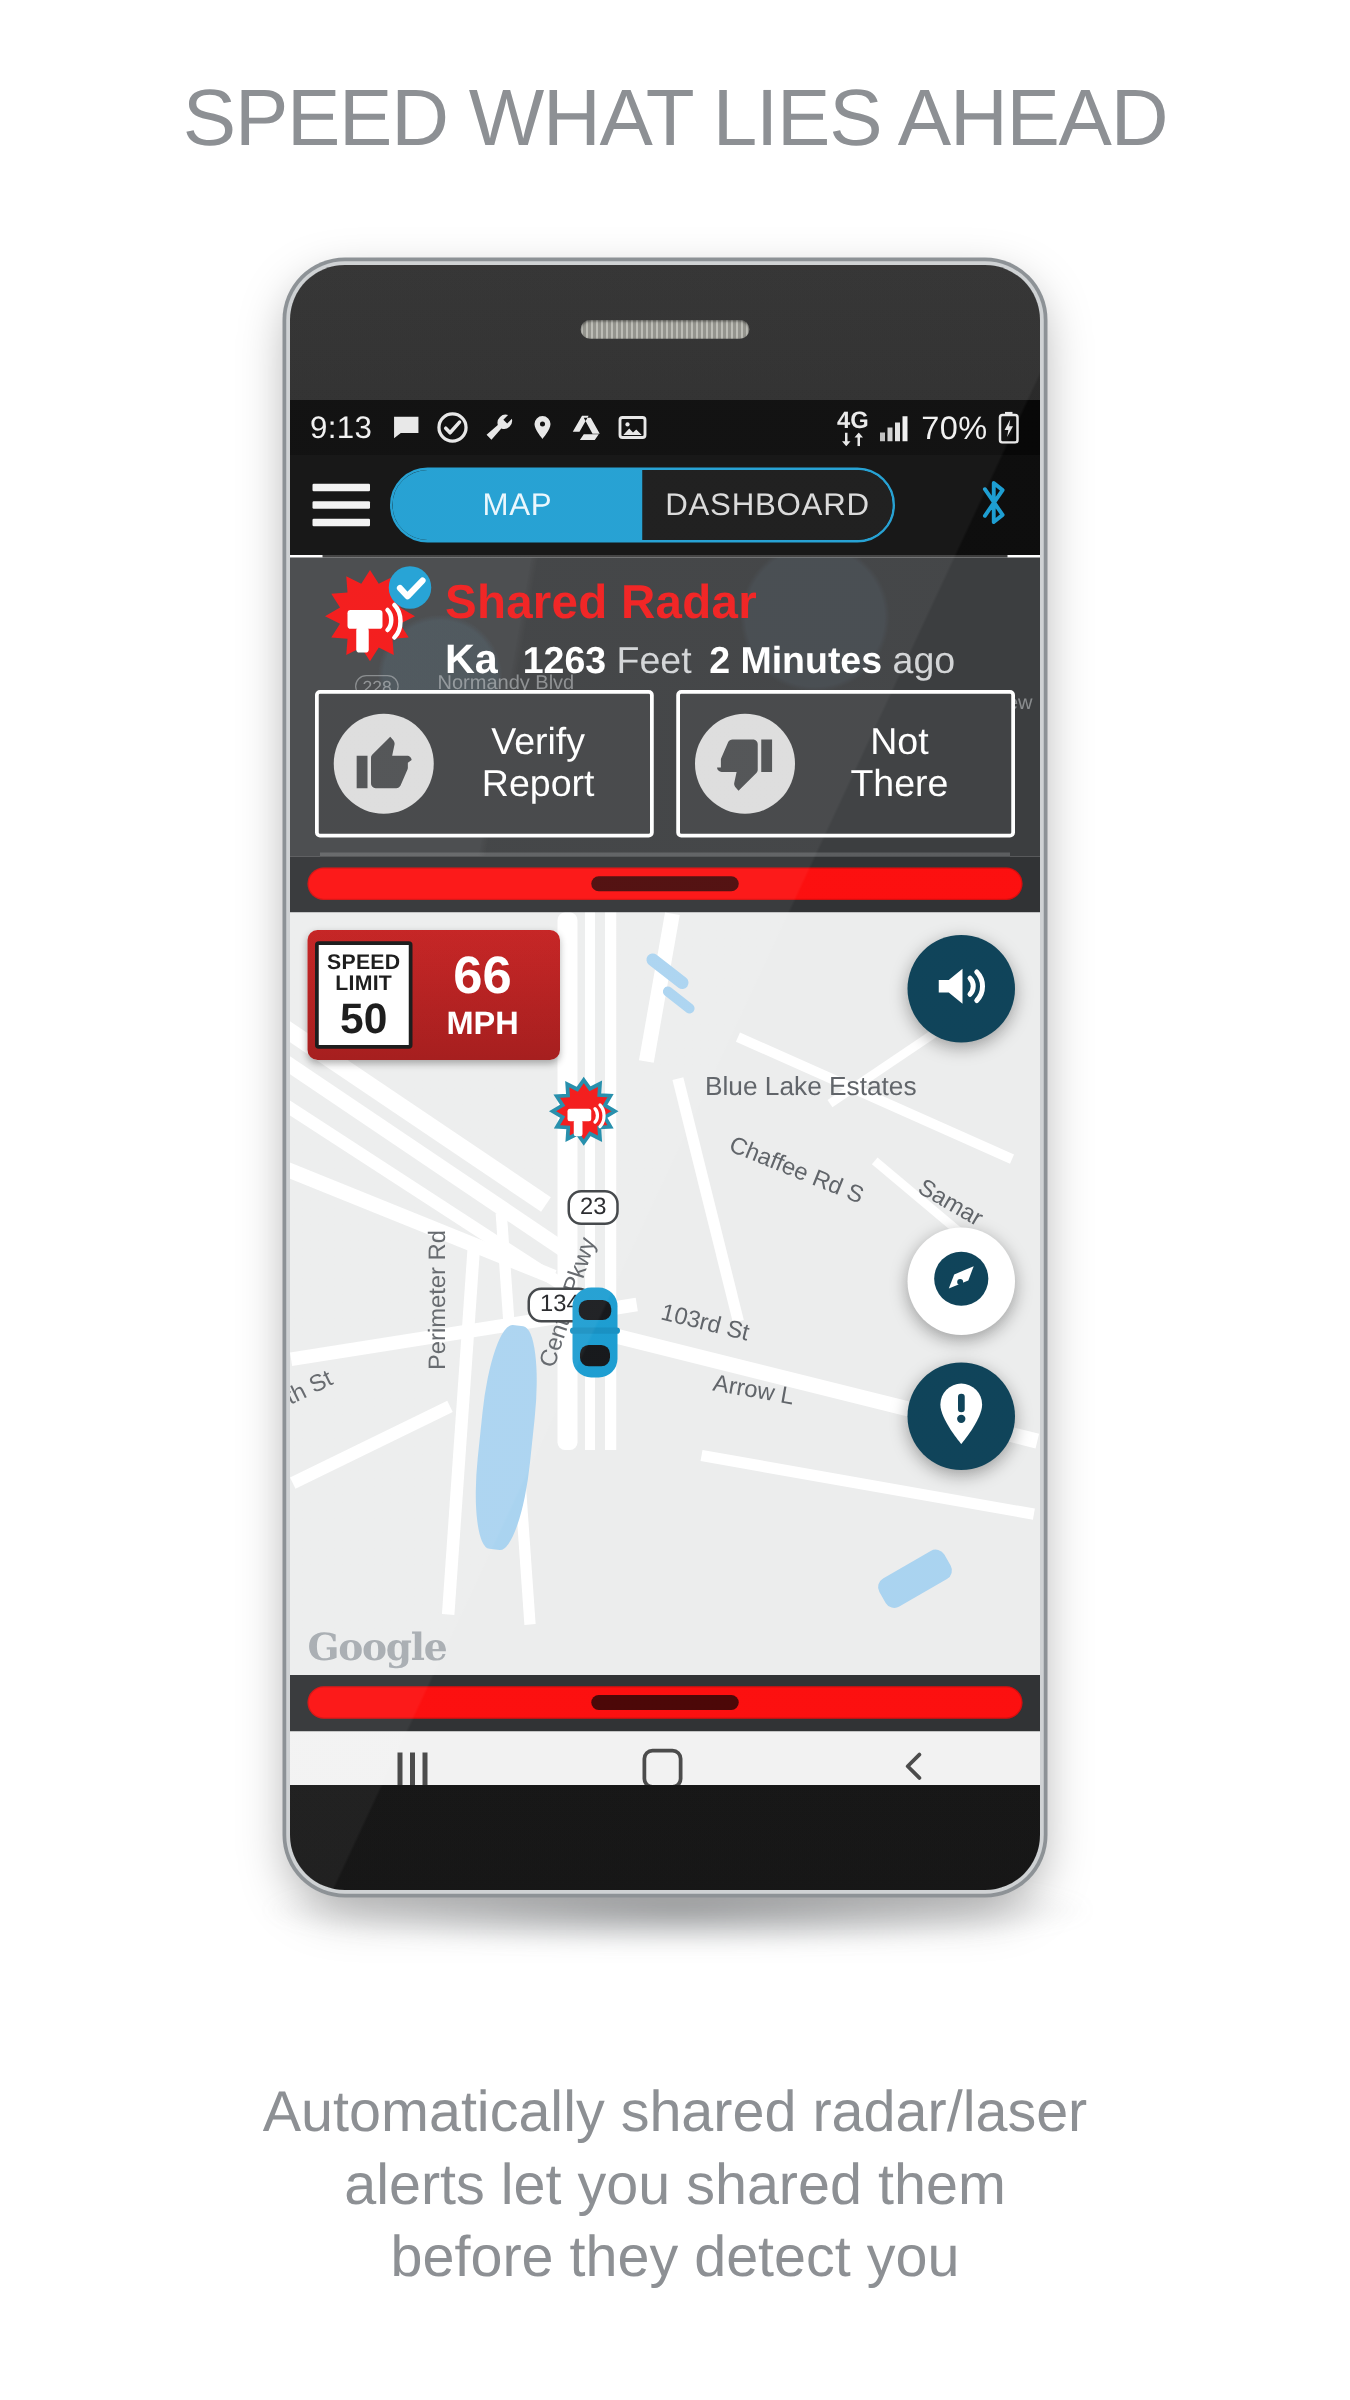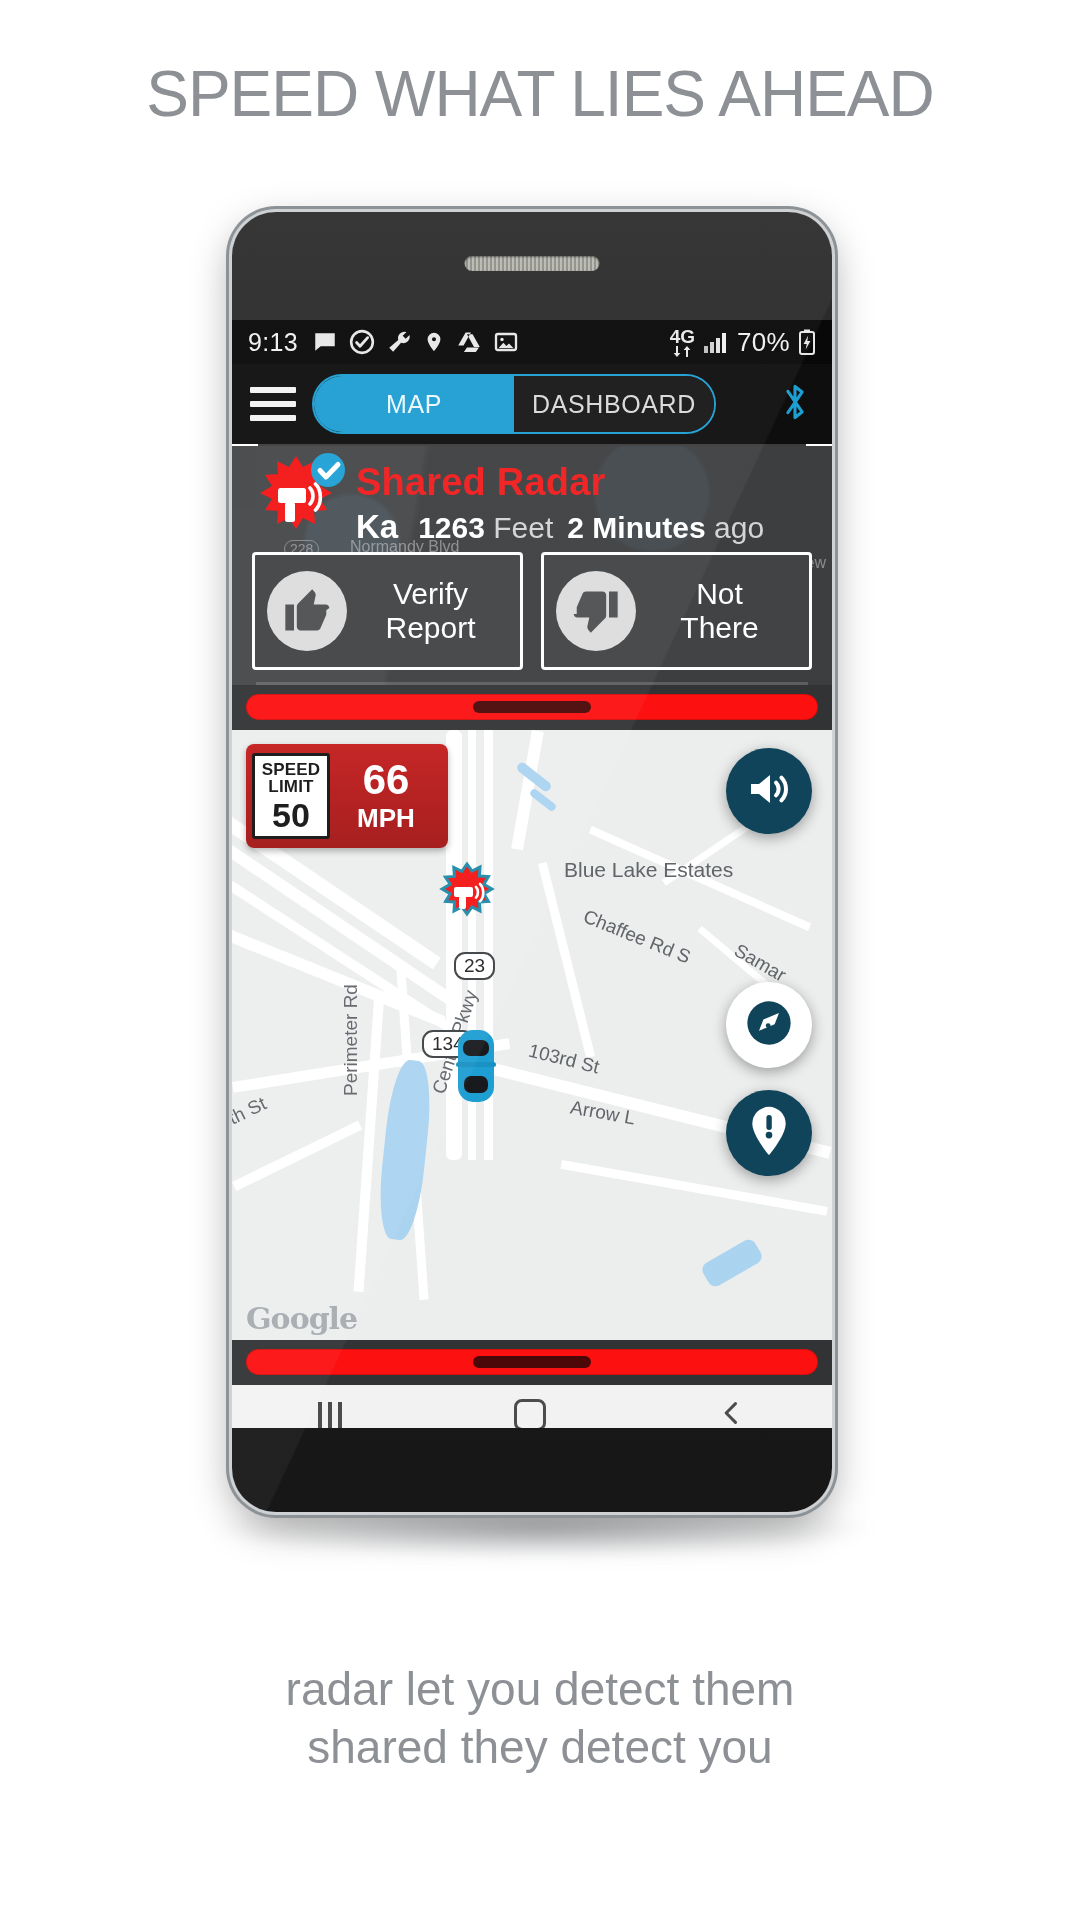--- a/index.html
+++ b/index.html
@@ -488,15 +488,16 @@
               <path d="M15 4L7 12l8 8" fill="none" stroke="#4a4a4a" stroke-width="2.6" stroke-linecap="round" stroke-linejoin="round"></path>
             </svg>
         </span>
       </div>
     </div>
 
   </div>
 </div>
 
 <div class="caption">
-  <div>radar let you detect them</div>
-  <div>shared they detect you</div>
+  <div>Automatically shared radar/laser</div>
+  <div>alerts let you shared them</div>
+  <div>before they detect you</div>
 </div>
 
 </body></html>

